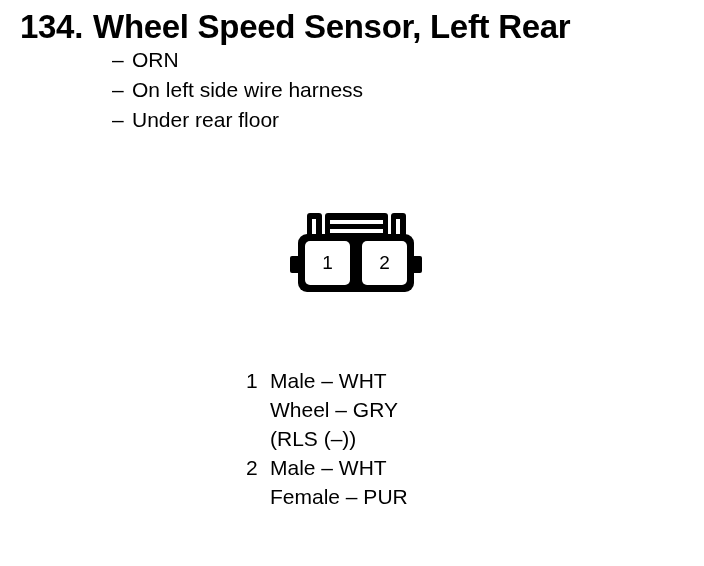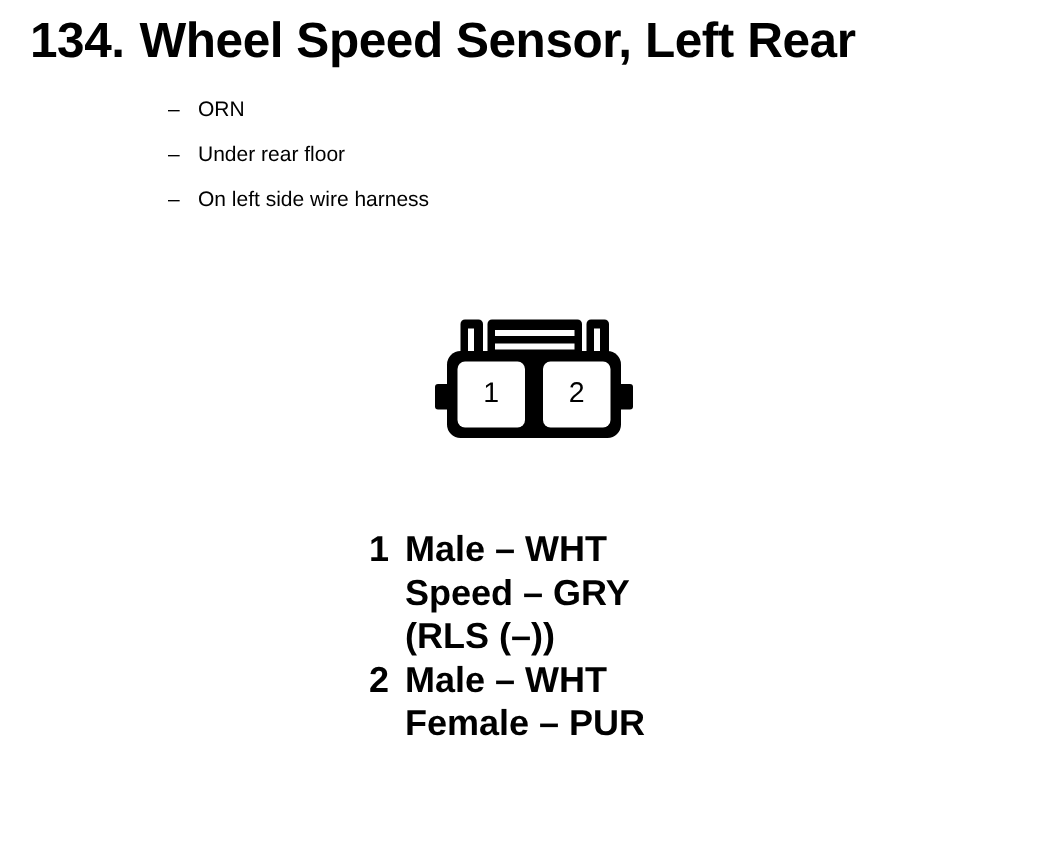--- a/index.html
+++ b/index.html
@@ -31,22 +31,22 @@
   }
   .title .num {
     margin-right: 10px;
     margin-top: 28px;
   }
 
   
   .bullets {
     position: absolute;
     left: 112px;
-    top: 57px;
-    font-size: 14px;
+    top: 45px;
+    font-size: 21px;
     line-height: 30px;
   }
   .bullet-row {
     white-space: nowrap;
   }
   .bullet-dash {
     display: inline-block;
     width: 20px;
   }
 
@@ -133,24 +133,23 @@
     text-align: center;
     color: #000000;
   }
   .cavity.c1 { left: 7px; }
   .cavity.c2 { left: 64px; }
 
   
   .legend {
     position: absolute;
     left: 246px;
-    top: 352px;
-    font-size: 24px;
+    top: 366px;
+    font-size: 21px;
     line-height: 29px;
-    font-weight: bold;
   }
   .legend-group {
     display: block;
     white-space: nowrap;
   }
   .legend-row {
     white-space: nowrap;
     height: 29px;
   }
   .pin-num {
@@ -167,24 +166,24 @@
 
 <div class="title">
   <span class="num">134.</span><span>Wheel Speed Sensor, Left Rear</span>
 </div>
 
 <div class="bullets">
   <div class="bullet-row">
     <span class="bullet-dash">–</span><span>ORN</span>
   </div>
   <div class="bullet-row">
+    <span class="bullet-dash">–</span><span>On left side wire harness</span>
+  </div>
+  <div class="bullet-row">
     <span class="bullet-dash">–</span><span>Under rear floor</span>
-  </div>
-  <div class="bullet-row">
-    <span class="bullet-dash">–</span><span>On left side wire harness</span>
   </div>
 </div>
 
 <div class="connector">
 
   <div class="latch-post left">
     <div class="latch-post-slot"></div>
   </div>
 
   <div class="latch-block">
@@ -206,21 +205,21 @@
 
 </div>
 
 <div class="legend">
 
   <div class="legend-group">
     <div class="legend-row">
       <span class="pin-num">1</span><span>Male – WHT</span>
     </div>
     <div class="legend-row">
-      <span class="pin-indent"></span><span>Speed – GRY</span>
+      <span class="pin-indent"></span><span>Wheel – GRY</span>
     </div>
     <div class="legend-row">
       <span class="pin-indent"></span><span>(RLS (–))</span>
     </div>
   </div>
 
   <div class="legend-group">
     <div class="legend-row">
       <span class="pin-num">2</span><span>Male – WHT</span>
     </div>

